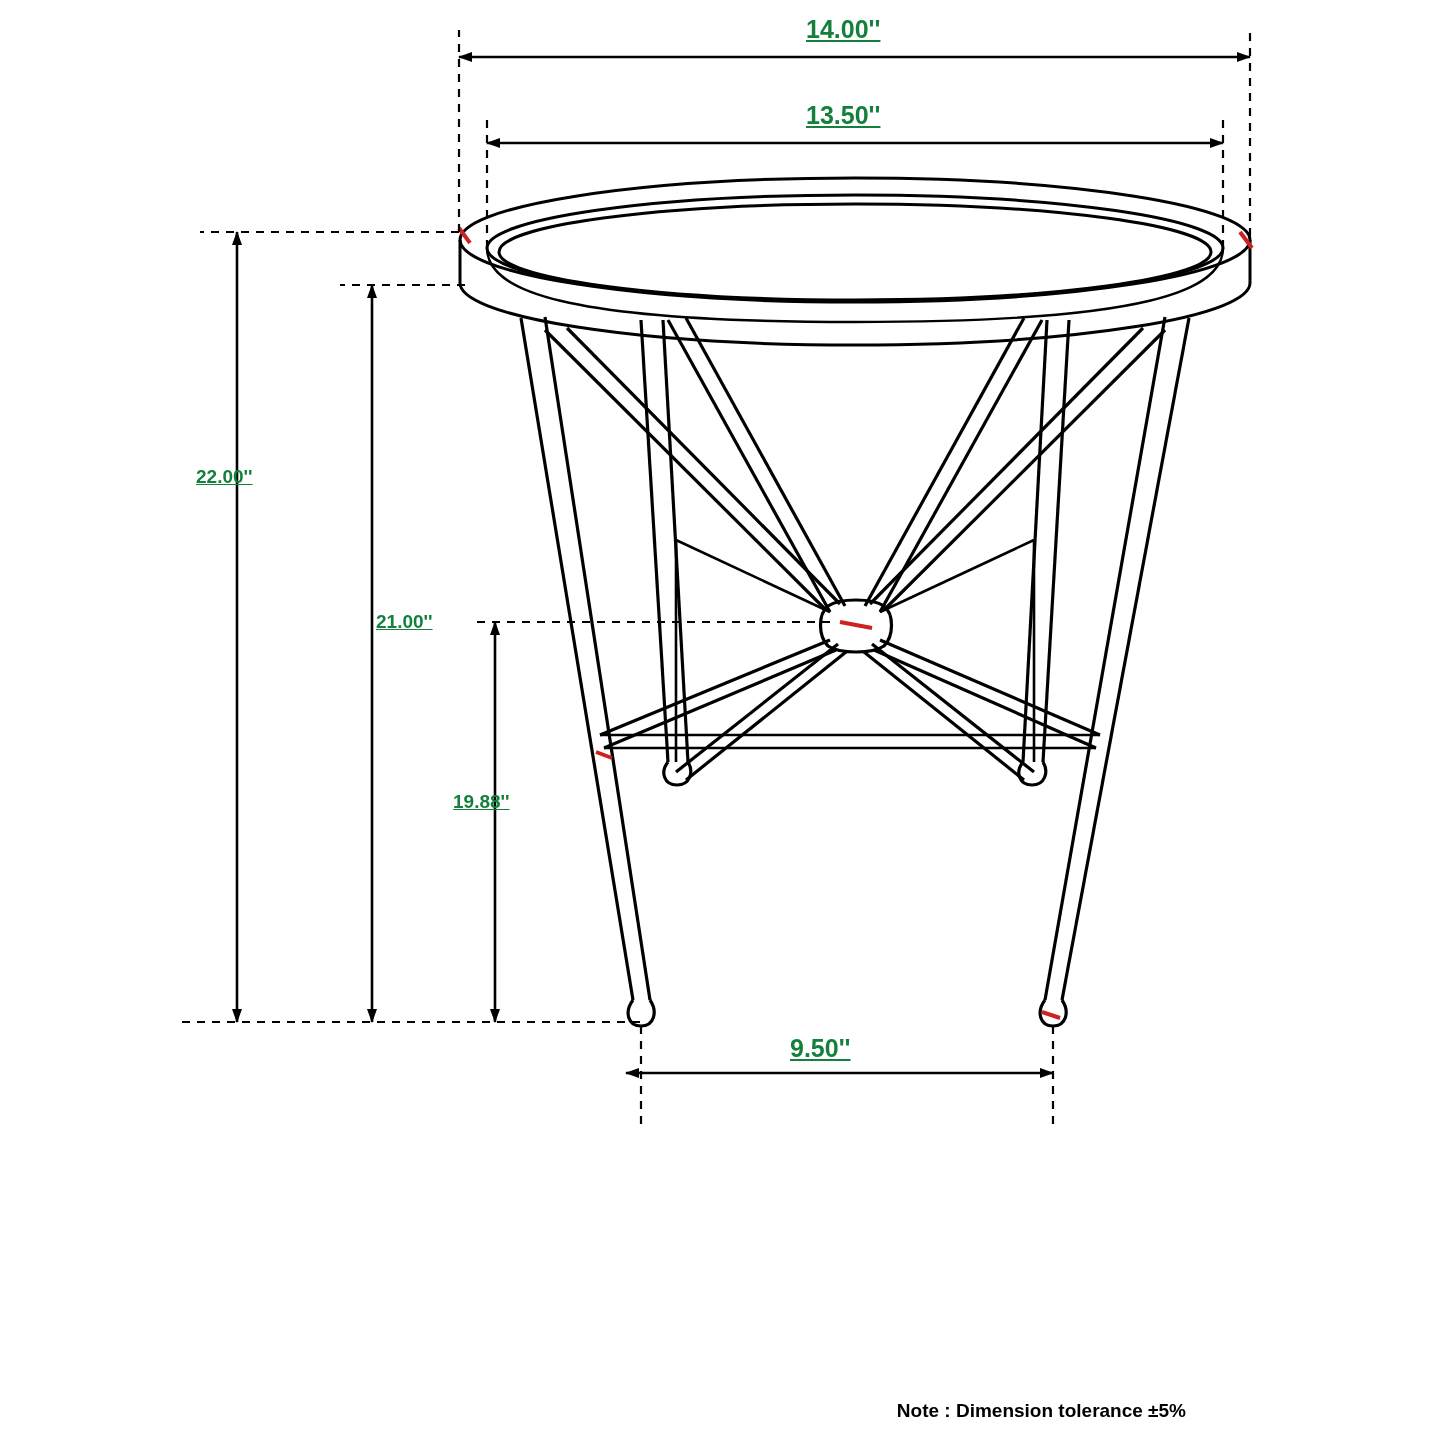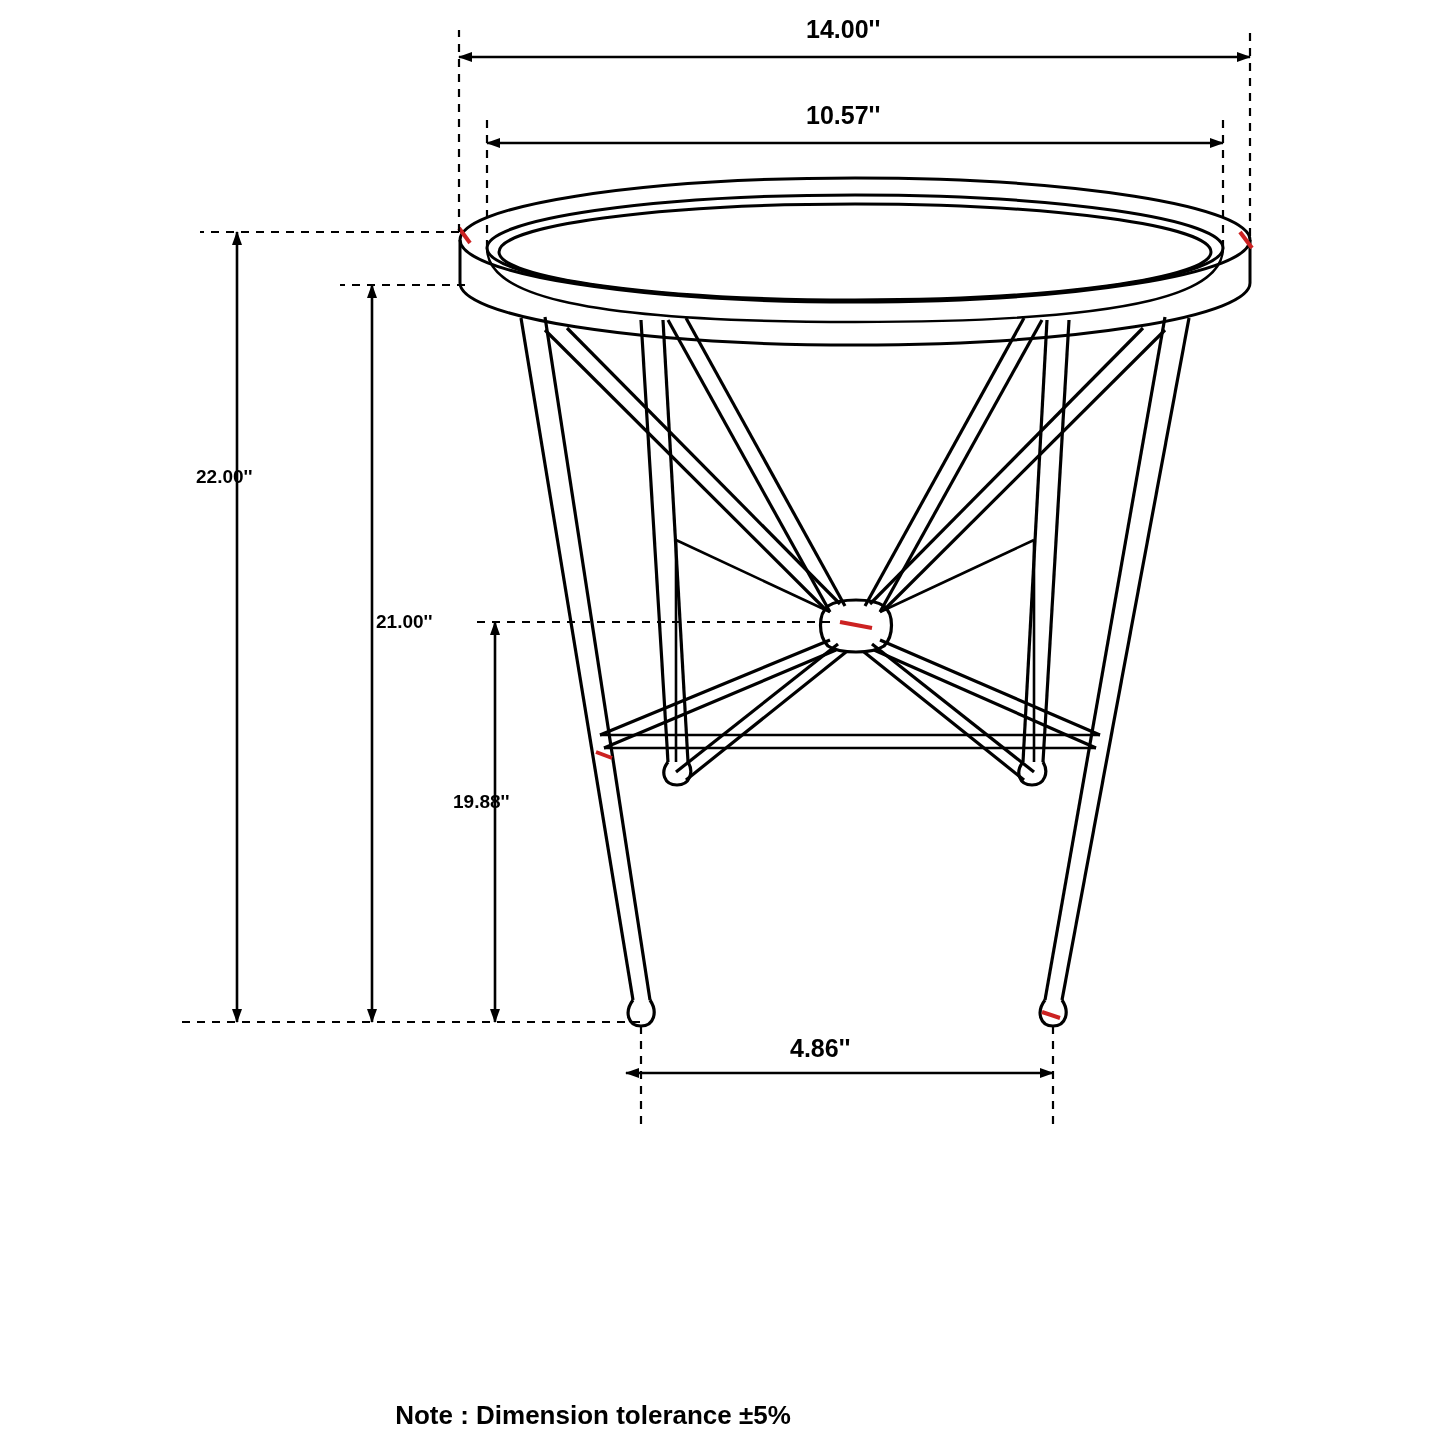--- a/index.html
+++ b/index.html
@@ -18,32 +18,33 @@
     position: absolute;
     left: 0;
     top: 0;
     width: 1445px;
     height: 1445px;
   }
   .dim-label {
     position: absolute;
     font-family: "Liberation Sans", sans-serif;
     font-weight: bold;
-    color: #000000;
+    color: #15803d;
     white-space: nowrap;
+    text-decoration: underline;
   }
   .note {
     position: absolute;
     left: 0;
     top: 1400px;
     width: 1186px;
-    text-align: center;
+    text-align: right;
     font-family: "Liberation Sans", sans-serif;
     font-weight: bold;
-    font-size: 26px;
+    font-size: 19px;
     color: #000000;
   }
   .h-label {
     font-size: 25px;
   }
   .v-label {
     font-size: 19px;
   }
 </style>
 </head>
@@ -150,23 +151,23 @@
     <path d="M372,285 L372,1022" stroke-width="2.6" marker-start="url(#arrowStart)" marker-end="url(#arrowEnd)"></path>
 
     <path d="M495,622 L495,1022" stroke-width="2.6" marker-start="url(#arrowStart)" marker-end="url(#arrowEnd)"></path>
 
     <path d="M626,1073 L1053,1073" stroke-width="2.6" marker-start="url(#arrowStart)" marker-end="url(#arrowEnd)"></path>
   </g>
 </svg>
 
 <div class="dim-label h-label" style="left:806px; top:15px;">14.00''</div>
 
-<div class="dim-label h-label" style="left:806px; top:101px;">10.57''</div>
+<div class="dim-label h-label" style="left:806px; top:101px;">13.50''</div>
 
 <div class="dim-label v-label" style="left:196px; top:466px;">22.00''</div>
 
 <div class="dim-label v-label" style="left:333px; top:611px;margin-left:43px;">21.00''</div>
 
 <div class="dim-label v-label" style="left:453px; top:791px;">19.88''</div>
 
-<div class="dim-label h-label" style="left:790px; top:1034px;">4.86''</div>
+<div class="dim-label h-label" style="left:790px; top:1034px;">9.50''</div>
 
 <div class="note">Note : Dimension tolerance ±5%</div>
 
 </body></html>

